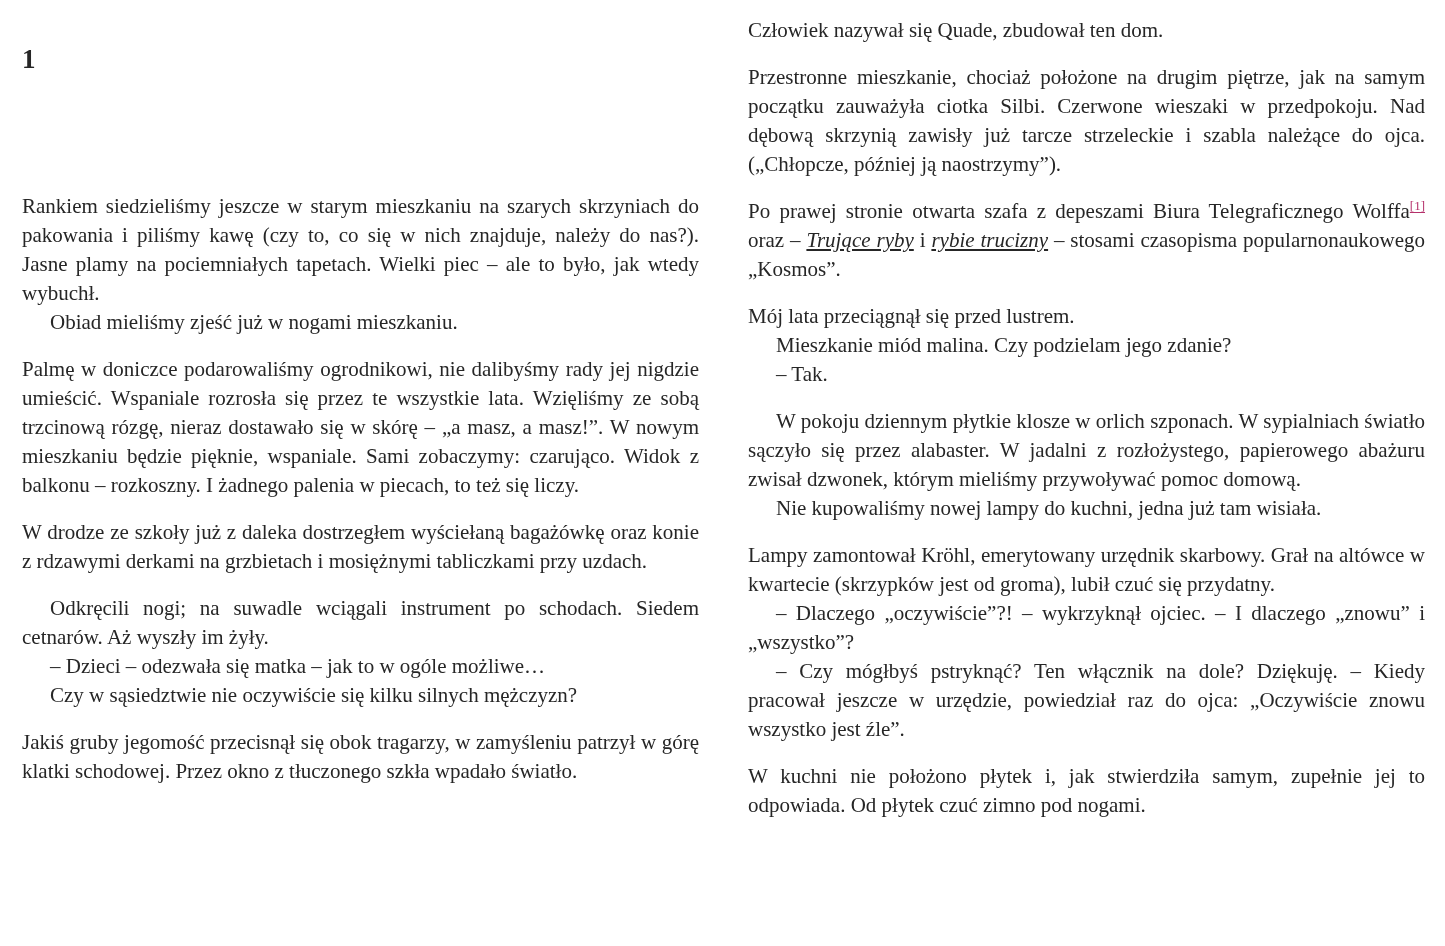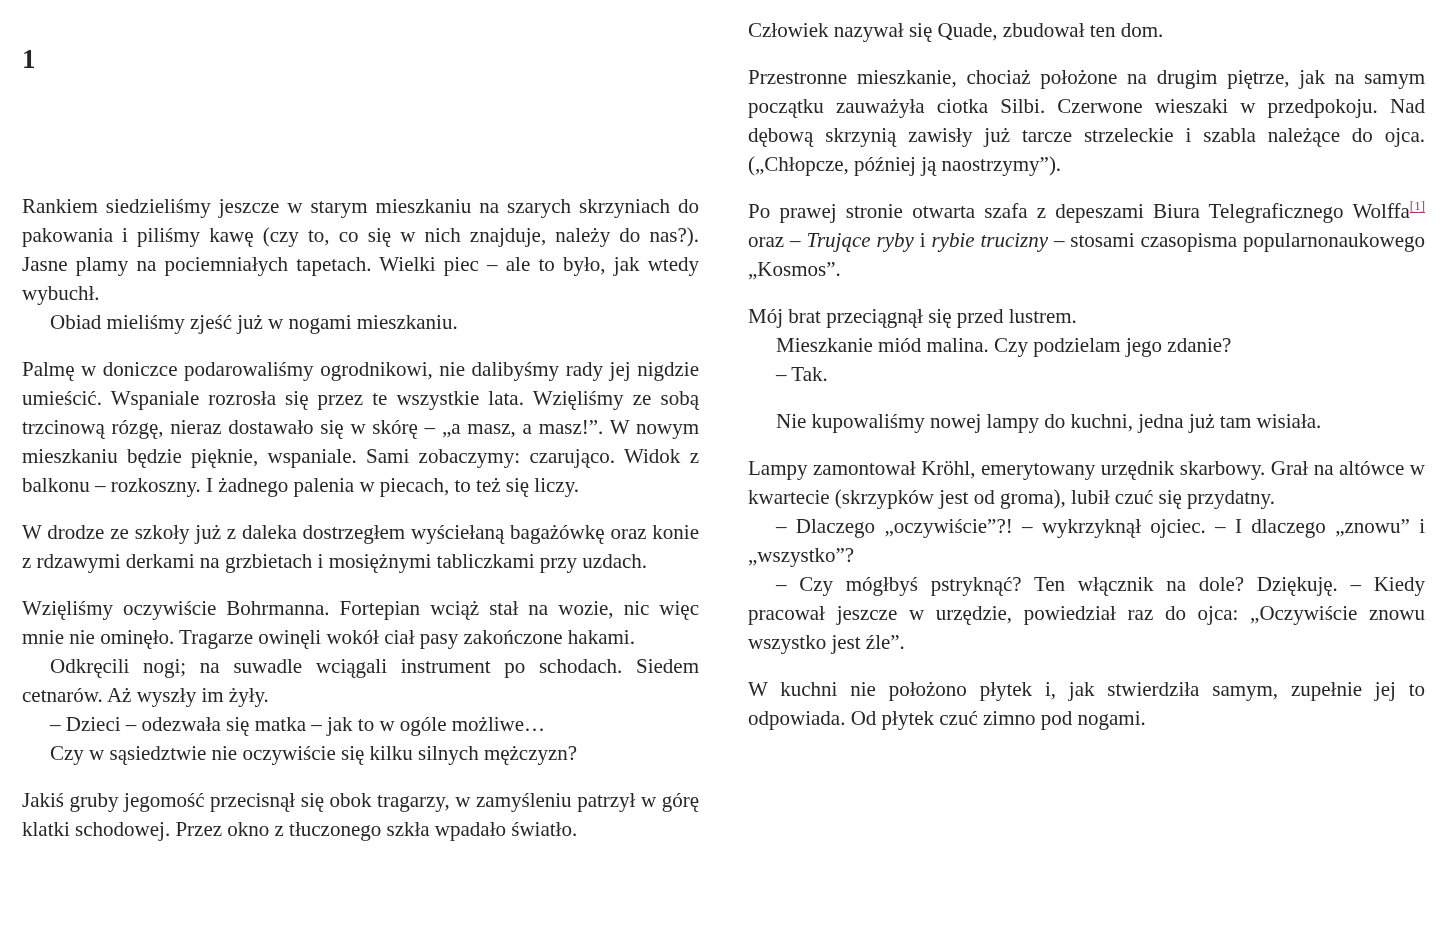--- a/index.html
+++ b/index.html
@@ -27,21 +27,21 @@
   .block{margin:0 0 18px 0;}
   .block:last-child{margin-bottom:0;}
   p.para{
     margin:0;
     font-size:21px;
     line-height:29px;
     text-align:justify;
     hyphens:none;
   }
   p.para.indent{text-indent:28px;}
-  .italic{font-style:italic;}
+  .italic{font-style:italic;text-decoration:underline;}
   sup.footnote-ref{font-size:13px;line-height:0;vertical-align:super;}
   a.footnote-link{
     color:var(--link);
     text-decoration:underline;
     text-underline-offset:2px;
     cursor:pointer;
   }
 </style>
 </head>
 <body>
@@ -54,21 +54,20 @@
           <p class="para"><span class="normal">Rankiem siedzieliśmy jeszcze w starym mieszkaniu na szarych skrzyniach do pakowania i piliśmy kawę (czy to, co się w nich znajduje, należy do nas?). Jasne plamy na pociemniałych tapetach. Wielki piec – ale to było, jak wtedy wybuchł.</span></p>
           <p class="para indent"><span class="normal">Obiad mieliśmy zjeść już w nogami mieszkaniu.</span></p>
         </div>
         <div class="block">
           <p class="para"><span class="normal">Palmę w doniczce podarowaliśmy ogrodnikowi, nie dalibyśmy rady jej nigdzie umieścić. Wspaniale rozrosła się przez te wszystkie lata. Wzięliśmy ze sobą trzcinową rózgę, nieraz dostawało się w skórę – „a masz, a masz!”. W nowym mieszkaniu będzie pięknie, wspaniale. Sami zobaczymy: czarująco. Widok z balkonu – rozkoszny. I żadnego palenia w piecach, to też się liczy.</span></p>
         </div>
         <div class="block">
           <p class="para"><span class="normal">W drodze ze szkoły już z daleka dostrzegłem wyściełaną bagażówkę oraz konie z rdzawymi derkami na grzbietach i mosiężnymi tabliczkami przy uzdach.</span></p>
         </div>
         <div class="block">
-          <p class="para"><span class="normal">Wzięliśmy oczywiście Bohrmanna. Fortepian wciąż stał na wozie, nic więc mnie nie ominęło. Tragarze owinęli wokół ciał pasy zakończone hakami.</span></p>
           <p class="para indent"><span class="normal">Odkręcili nogi; na suwadle wciągali instrument po schodach. Siedem cetnarów. Aż wyszły im żyły.</span></p>
           <p class="para indent"><span class="normal">– Dzieci – odezwała się matka – jak to w ogóle możliwe…</span></p>
           <p class="para indent"><span class="normal">Czy w sąsiedztwie nie oczywiście się kilku silnych mężczyzn?</span></p>
         </div>
         <div class="block">
           <p class="para"><span class="normal">Jakiś gruby jegomość przecisnął się obok tragarzy, w zamyśleniu patrzył w górę klatki schodowej. Przez okno z tłuczonego szkła wpadało światło.</span></p>
         </div>
       </div>
   </div>
   <div class="column column-right">
@@ -76,25 +75,26 @@
         <div class="block">
           <p class="para"><span class="normal">Człowiek nazywał się Quade, zbudował ten dom.</span></p>
         </div>
         <div class="block">
           <p class="para"><span class="normal">Przestronne mieszkanie, chociaż położone na drugim piętrze, jak na samym początku zauważyła ciotka Silbi. Czerwone wieszaki w przedpokoju. Nad dębową skrzynią zawisły już tarcze strzeleckie i szabla należące do ojca. („Chłopcze, później ją naostrzymy”).</span></p>
         </div>
         <div class="block">
           <p class="para"><span class="normal">Po prawej stronie otwarta szafa z depeszami Biura Telegraficznego Wolffa</span><sup class="footnote-ref"><a class="footnote-link">[1]</a></sup><span class="normal"> oraz – </span><span class="italic">Trujące ryby</span><span class="normal"> i </span><span class="italic">rybie trucizny</span><span class="normal"> – stosami czasopisma popularnonaukowego „Kosmos”.</span></p>
         </div>
         <div class="block">
-          <p class="para"><span class="normal">Mój brat przeciągnął się przed lustrem.</span></p>
+          <p class="para"><span class="normal">Mój lata przeciągnął się przed lustrem.</span></p>
           <p class="para indent"><span class="normal">Mieszkanie miód malina. Czy podzielam jego zdanie?</span></p>
           <p class="para indent"><span class="normal">– Tak.</span></p>
         </div>
         <div class="block">
+          <p class="para indent"><span class="normal">W pokoju dziennym płytkie klosze w orlich szponach. W sypialniach światło sączyło się przez alabaster. W jadalni z rozłożystego, papierowego abażuru zwisał dzwonek, którym mieliśmy przywoływać pomoc domową.</span></p>
           <p class="para indent"><span class="normal">Nie kupowaliśmy nowej lampy do kuchni, jedna już tam wisiała.</span></p>
         </div>
         <div class="block">
           <p class="para"><span class="normal">Lampy zamontował Kröhl, emerytowany urzędnik skarbowy. Grał na altówce w kwartecie (skrzypków jest od groma), lubił czuć się przydatny.</span></p>
           <p class="para indent"><span class="normal">– Dlaczego „oczywiście”?! – wykrzyknął ojciec. – I dlaczego „znowu” i „wszystko”?</span></p>
           <p class="para indent"><span class="normal">– Czy mógłbyś pstryknąć? Ten włącznik na dole? Dziękuję. – Kiedy pracował jeszcze w urzędzie, powiedział raz do ojca: „Oczywiście znowu wszystko jest źle”.</span></p>
         </div>
         <div class="block">
           <p class="para"><span class="normal">W kuchni nie położono płytek i, jak stwierdziła samym, zupełnie jej to odpowiada. Od płytek czuć zimno pod nogami.</span></p>
         </div>

